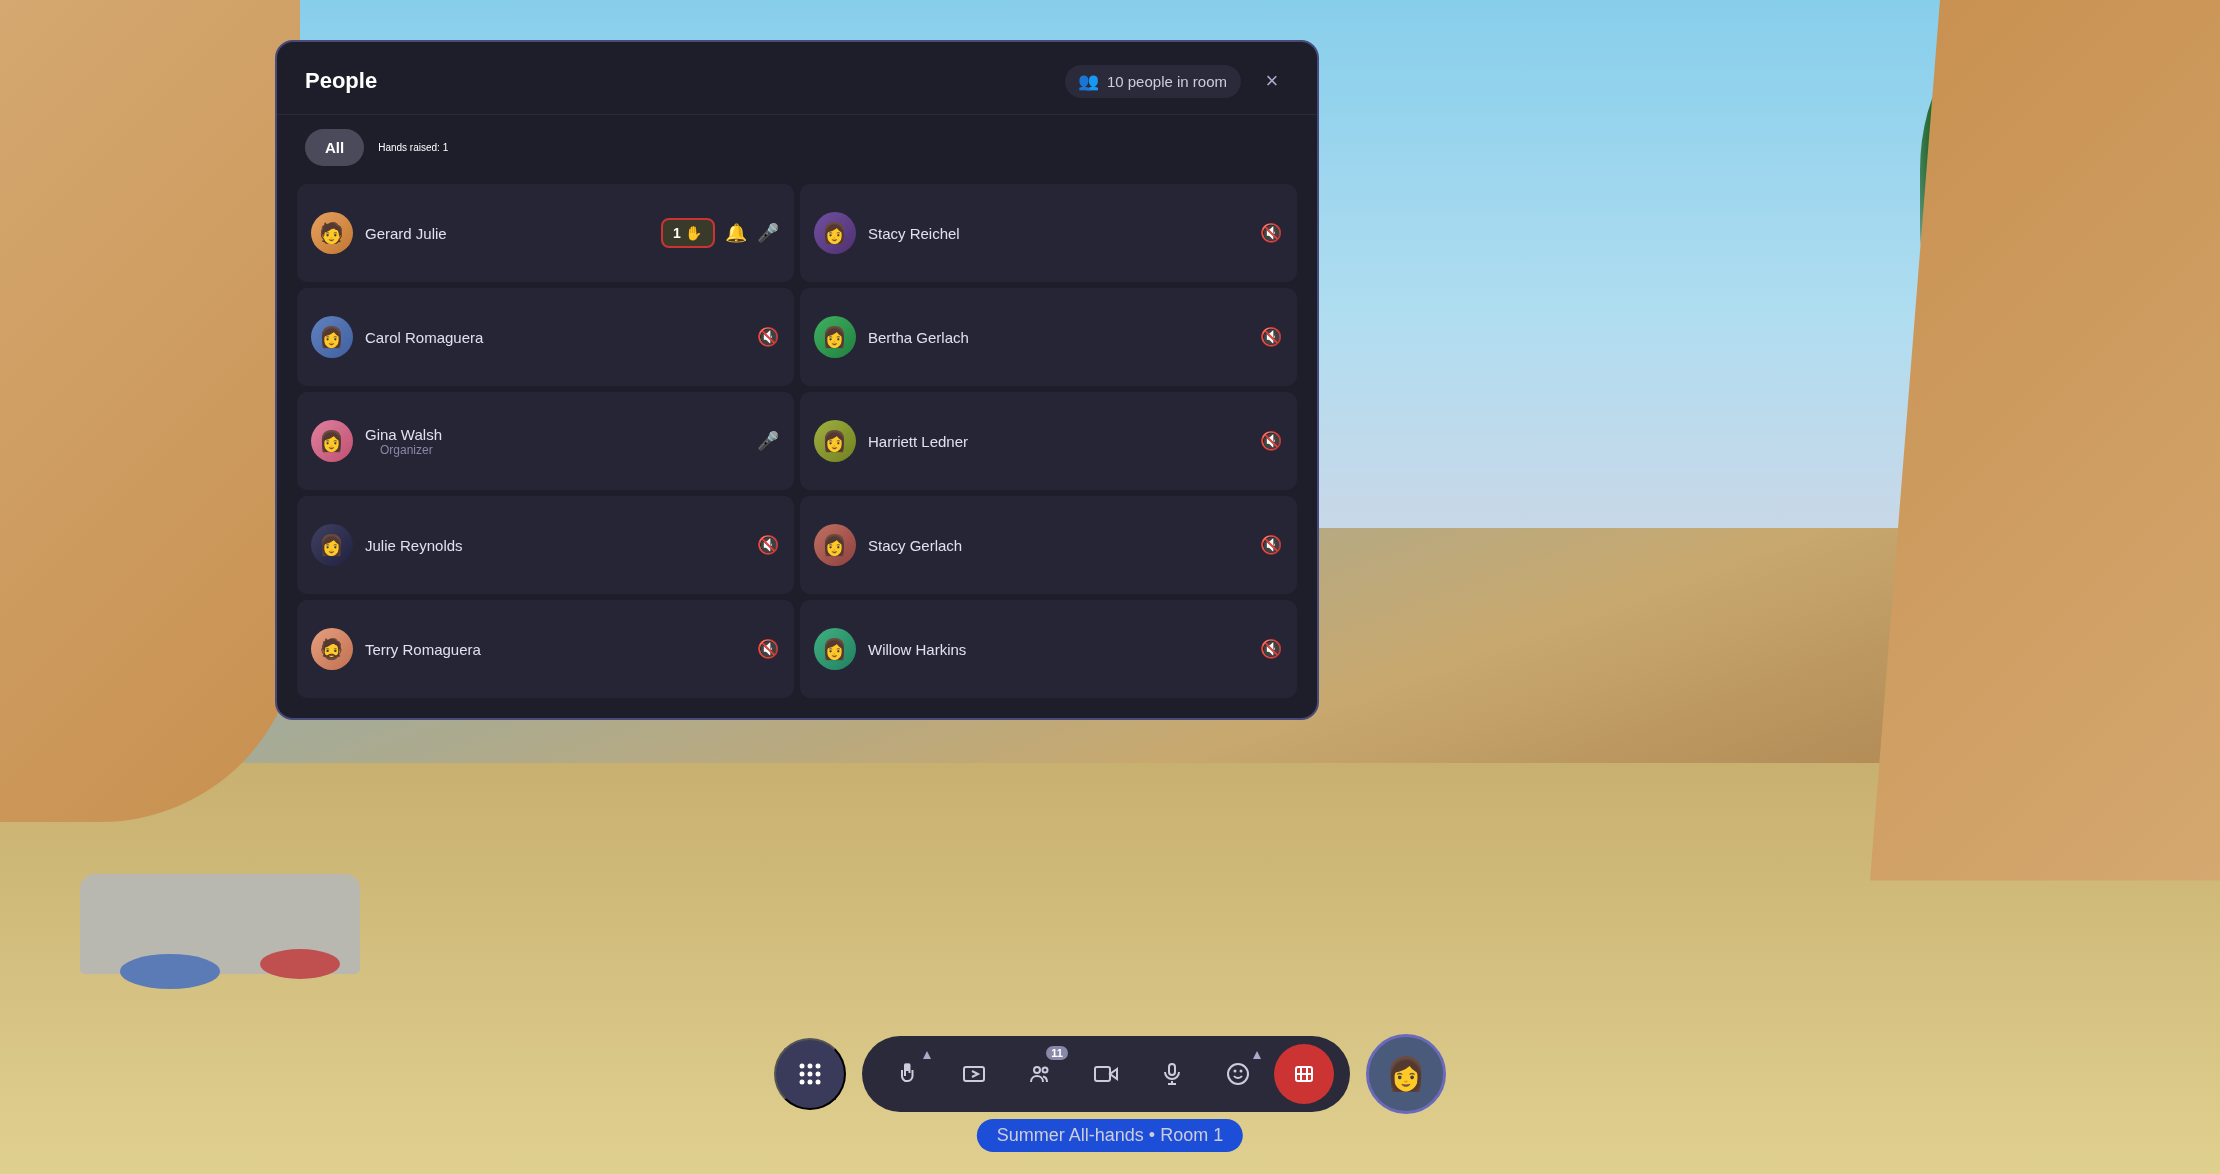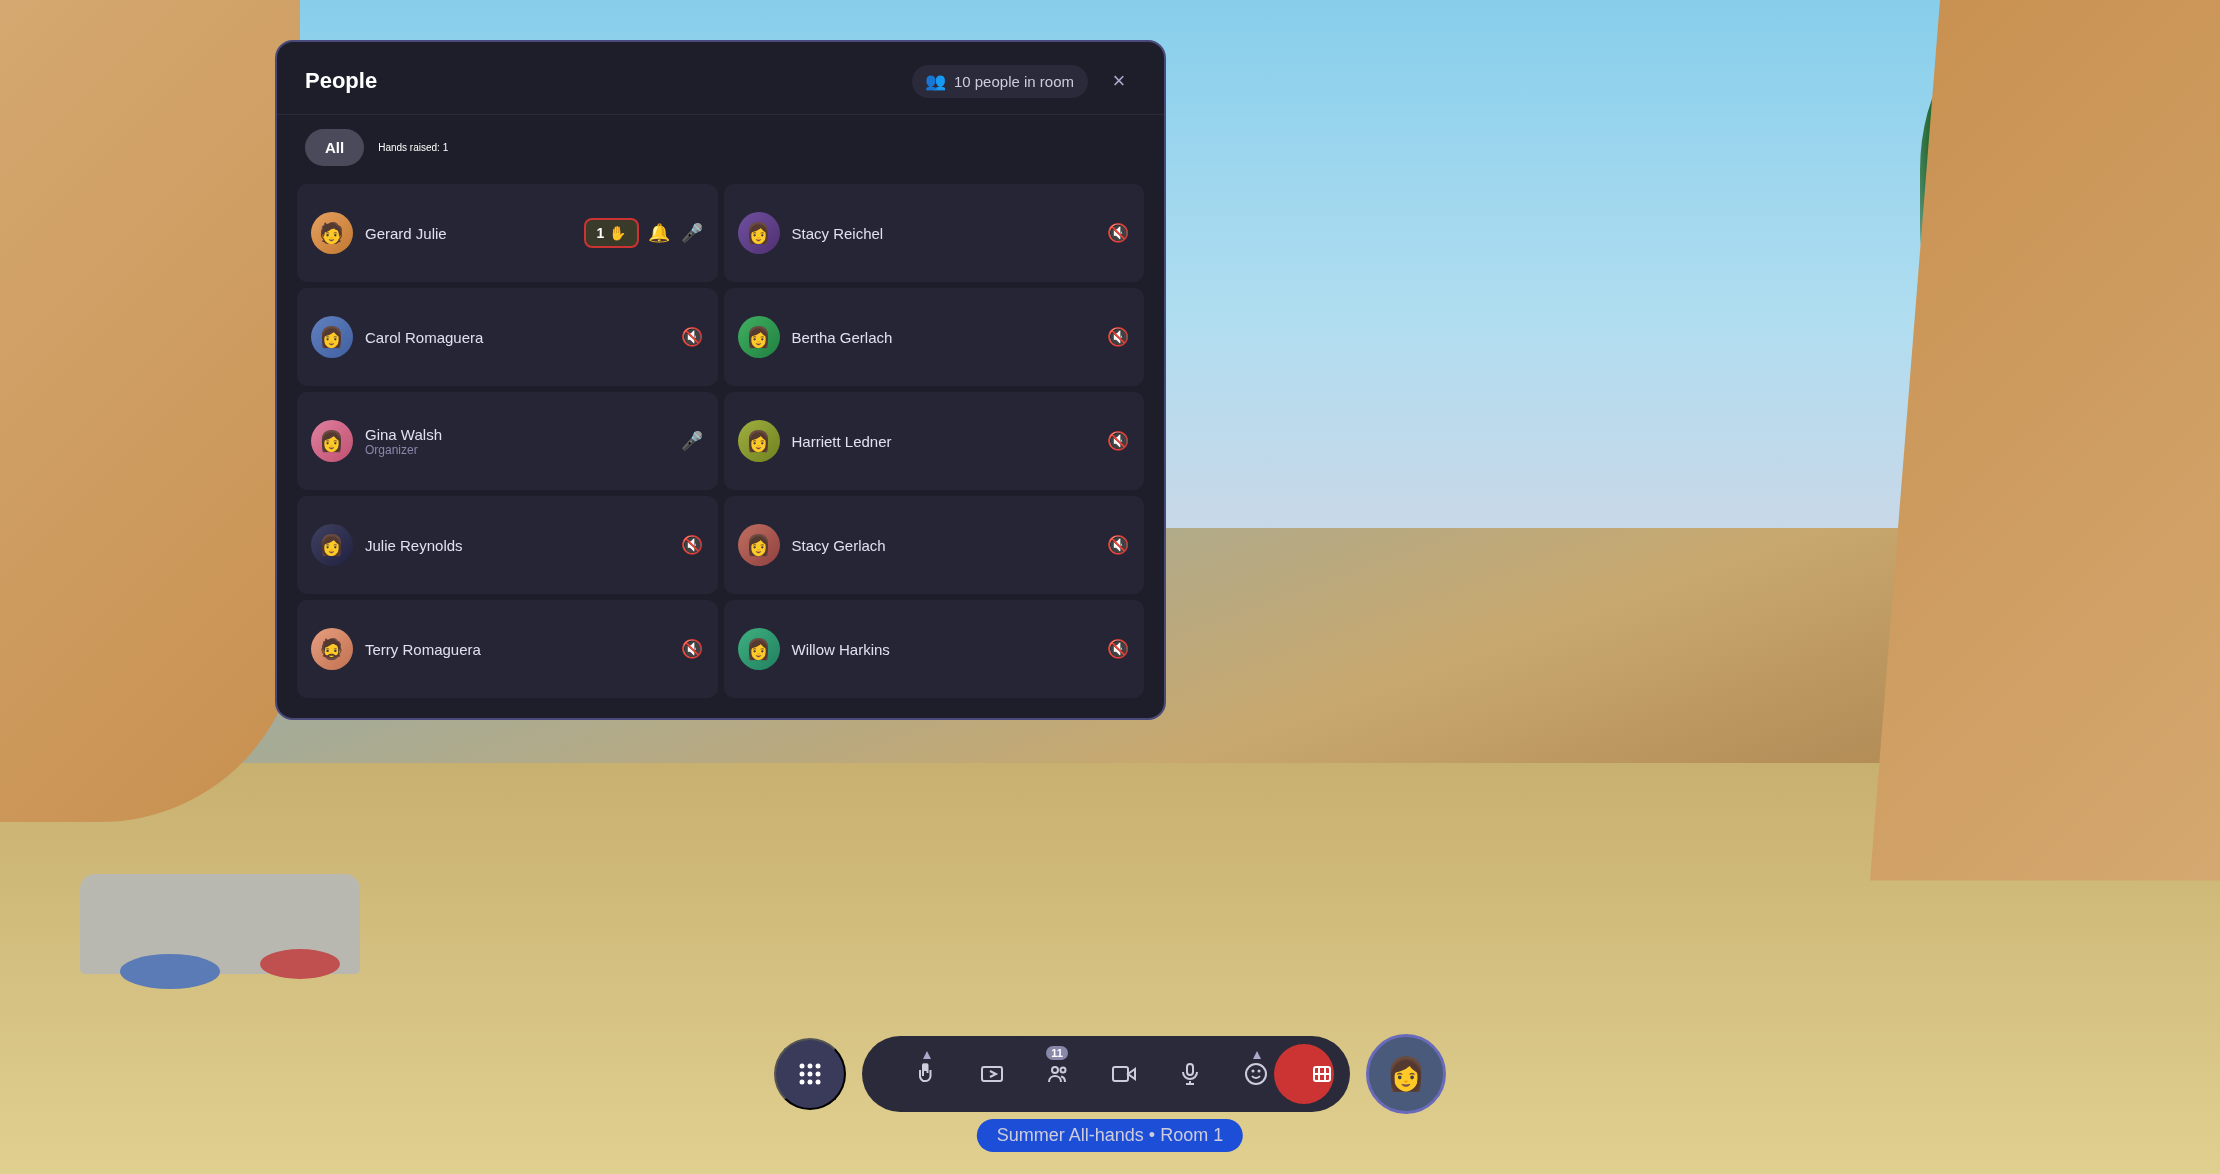--- a/index.html
+++ b/index.html
@@ -80,21 +80,21 @@
       width: 80px; height: 30px;
       background: #c05050;
       border-radius: 50%;
     }
 
     
     .panel {
       position: absolute;
       top: 40px;
       left: 275px;
-      width: 891px;
+      width: 1044px;
       height: 680px;
       background: #1e1e2a;
       border-radius: 18px;
       border: 2px solid #4a4a7a;
       display: flex;
       flex-direction: column;
       overflow: hidden;
       justify-content: flex-end;
     }
 
@@ -206,20 +206,21 @@
 
     .person-name {
       color: #e0e0f0;
       font-size: 15px;
       font-weight: 500;
     }
 
     .person-role {
       color: #8888aa;
       font-size: 12px;
+      margin-left: 15px;
     }
 
     .person-actions {
       display: flex;
       align-items: center;
       gap: 10px;
       margin-left: auto;
     }
 
     
@@ -276,21 +277,21 @@
       gap: 6px;
     }
 
     .tb-btn {
       width: 60px; height: 60px;
       background: none;
       border: none;
       color: #ccccdd;
       font-size: 24px;
       cursor: pointer;
-      display: flex; align-items: center; justify-content: flex-end;
+      display: flex; align-items: center; justify-content: center;
       border-radius: 50%;
       position: relative;
     }
 
     .tb-btn-red {
       background: #cc3333;
       color: #ffffff;
     }
 
     .tb-badge {

